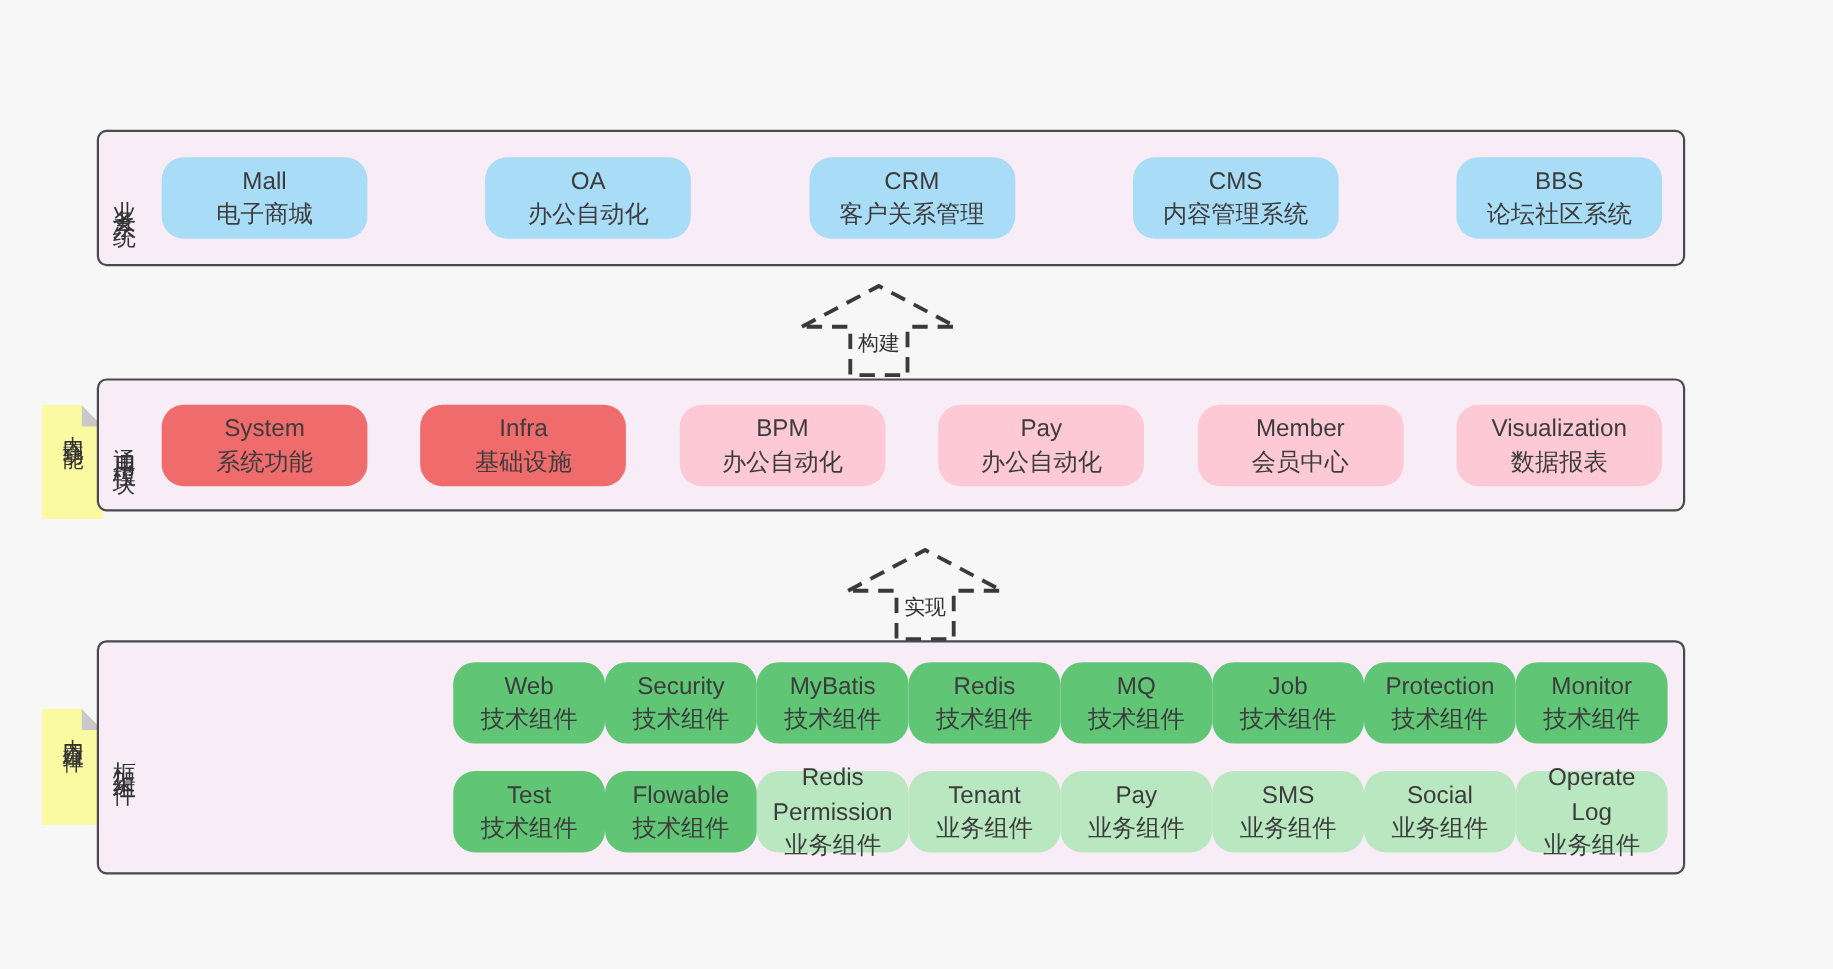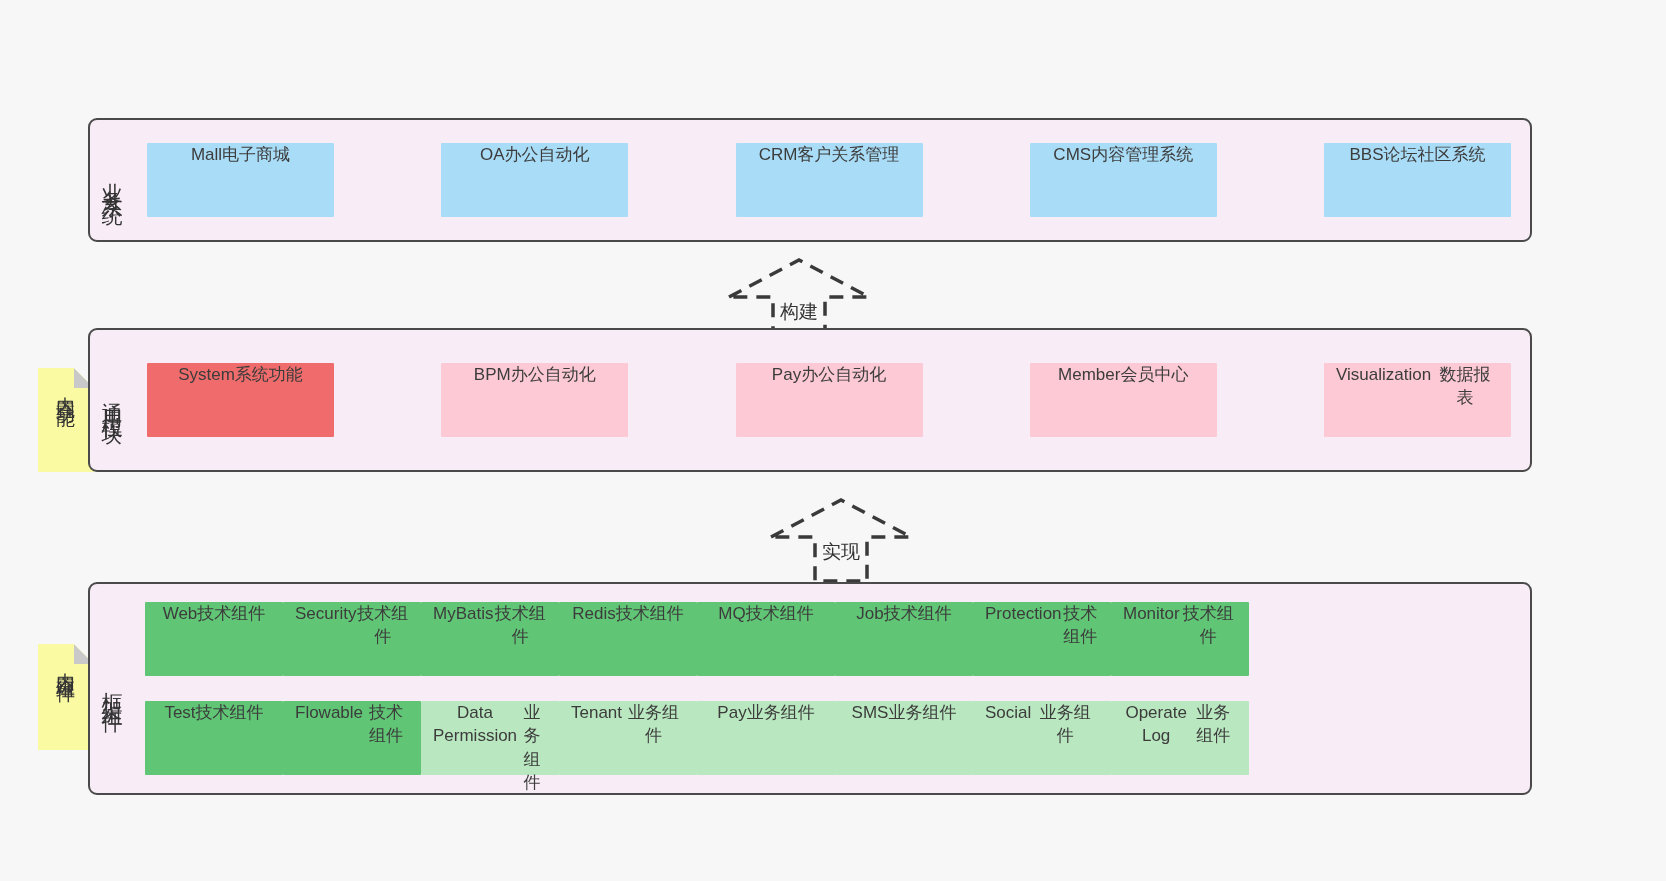--- a/index.html
+++ b/index.html
@@ -9,32 +9,32 @@
     --note-yellow:#fafaa2; --note-fold:#c9c9c9; --text:#3c3c3c; --arrow:#3a3a3a;
   }
   *{box-sizing:border-box;margin:0;padding:0}
   html,body{width:1666px;height:881px;overflow:hidden}
   body{background:var(--page-bg);font-family:"Liberation Sans",sans-serif;color:var(--text)}
   .page{position:relative;width:1666px;height:881px}
 
   .panel{position:absolute;left:88px;width:1444px;background:var(--panel-bg);
     border:2px solid var(--panel-border);border-radius:9px;display:flex;align-items:center}
   .panel-business{top:118px;height:124px}
-  .panel-modules{top:328px;height:144px}
+  .panel-modules{top:344px;height:121px}
   .panel-components{top:582px;height:213px}
 
   .vlabel{writing-mode:vertical-rl;text-orientation:upright;font-size:21px;line-height:1;
     letter-spacing:7px;color:#333;margin-left:12px;white-space:nowrap}
 
   .boxes{flex:1;display:flex;justify-content:space-between;margin:0 19px 0 24px}
   .rows{flex:1;display:flex;flex-direction:column;gap:25px;margin:0 14px 0 22px}
-  .row{display:flex;justify-content:flex-start}
-
-  .box{height:74px;border-radius:1px;display:flex;flex-direction:row;justify-content:center;
-    text-align:center;font-size:17px;line-height:1.38;padding:0 12px}
+  .row{display:flex;justify-content:flex-end}
+
+  .box{height:74px;border-radius:20px;display:flex;flex-direction:column;justify-content:center;
+    text-align:center;font-size:22px;line-height:1.38;padding:0 12px}
   .boxes .box{width:187px}
   .row .box{width:138px}
   .blue{background:var(--box-blue)}
   .red{background:var(--box-red)}
   .pink{background:var(--box-pink)}
   .green{background:var(--box-green)}
   .lgreen{background:var(--box-light-green)}
 
   .note{position:absolute;left:38px;width:56px;background:var(--note-yellow);
     clip-path:polygon(0 0,calc(100% - 20px) 0,100% 20px,100% 100%,0 100%);
@@ -100,20 +100,24 @@
     <span class="alabel">构建</span>
   </div>
 
   <section class="panel panel-modules">
     <div class="vlabel">通用模块</div>
     <div class="boxes">
       <div class="box red">
         <div>System</div>
         <div>系统功能</div>
       </div>
+      <div class="box red">
+        <div>Infra</div>
+        <div>基础设施</div>
+      </div>
       <div class="box pink">
         <div>BPM</div>
         <div>办公自动化</div>
       </div>
       <div class="box pink">
         <div>Pay</div>
         <div>办公自动化</div>
       </div>
       <div class="box pink">
         <div>Member</div>
@@ -173,21 +177,21 @@
       <div class="row">
         <div class="box green">
           <div>Test</div>
           <div>技术组件</div>
         </div>
         <div class="box green">
           <div>Flowable</div>
           <div>技术组件</div>
         </div>
         <div class="box lgreen">
-          <div>Data Permission</div>
+          <div>Redis Permission</div>
           <div>业务组件</div>
         </div>
         <div class="box lgreen">
           <div>Tenant</div>
           <div>业务组件</div>
         </div>
         <div class="box lgreen">
           <div>Pay</div>
           <div>业务组件</div>
         </div>

